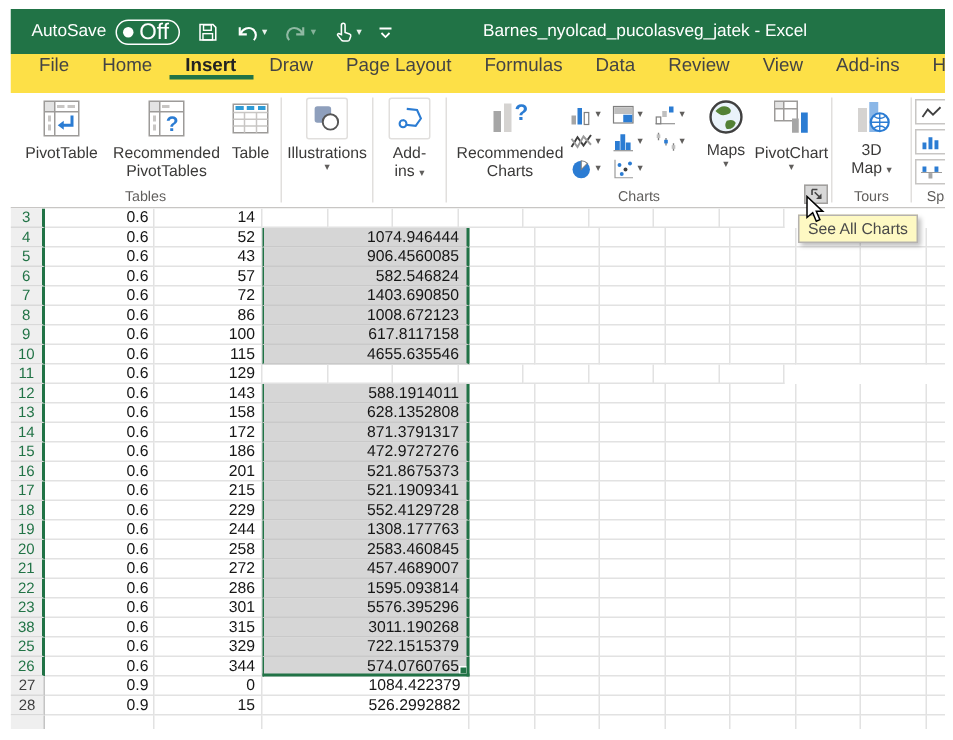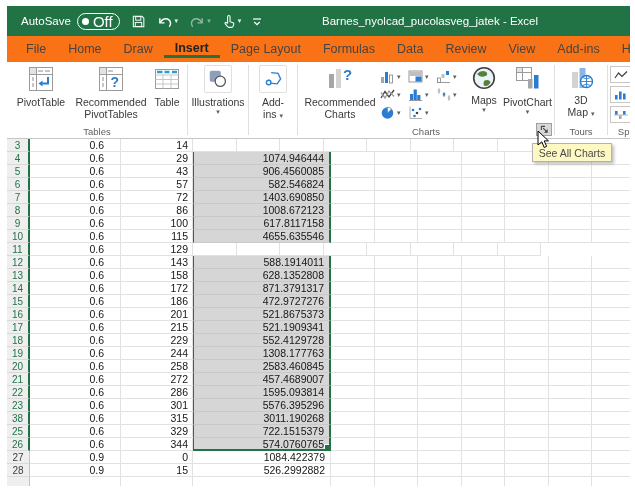--- a/index.html
+++ b/index.html
@@ -14,21 +14,21 @@
   .pill{display:flex;align-items:center;gap:4px;border:1px solid #fff;border-radius:9px;height:15px;padding:0 6px 0 4px}
   .pill .dot{width:7px;height:7px;border-radius:50%;background:#fff}
   .pill .state{font-size:15px}
   .qbtn{display:flex;align-items:center;gap:2px}
   .qbtn svg{display:block}
   .car-w{font-size:7px;color:#fff;opacity:.9}
   .dim{opacity:.5}
   .doc-title{position:absolute;left:315px;top:0;height:30px;display:flex;align-items:center;font-size:11.5px;color:#fff;white-space:nowrap}
 
   
-  .tabbar{height:26px;display:flex;align-items:center;padding-left:8px;background:#f97316}
+  .tabbar{height:26px;display:flex;align-items:flex-start;padding-left:8px;background:#fde047}
   .tab{font-size:12.5px;color:#444;padding:0 11px;display:flex;align-items:center;box-sizing:border-box}
   .tab.selected{font-weight:bold;color:#222;border-bottom:3px solid #217346}
 
   
   .ribbon{height:76px;display:flex;align-items:stretch;border-bottom:1px solid #c8c6c4;background:#fff;overflow:hidden;padding-left:2px;box-sizing:content-box}
   .group{display:flex;flex-direction:column;flex:none}
   .gcontent{flex:1;display:flex;align-items:flex-start;justify-content:center}
   .glabel{height:14px;font-size:9.5px;color:#605e5c;display:flex;align-items:center;justify-content:center;position:relative}
   .vsep{width:1px;background:#e1dfdd;margin:3px 2px;flex:none}
   .bigbtn{display:flex;flex-direction:column;align-items:center;padding:3px 3px 0 3px;color:#3b3a39}
@@ -42,21 +42,21 @@
   .spark-box{width:20px;height:15px;border:1px solid #c8c6c4;display:flex;align-items:center;justify-content:center}
 
   
   .sheet{height:347px;overflow:hidden;background:#fff}
   .srow{display:flex;height:13px;flex:none}
   .rh{width:23px;flex:none;background:#efefef;border-right:1px solid #c4c4c4;border-bottom:1px solid #d9d9d9;
       font-size:10px;color:#3f3f3f;display:flex;align-items:center;justify-content:center;box-sizing:border-box}
   .rh.sel{color:#217346;border-right:2px solid #217346}
   .cell{border-right:1px solid #e2e2e2;border-bottom:1px solid #e2e2e2;font-size:10.5px;color:#161616;
         text-align:right;box-sizing:border-box;line-height:12.5px;flex:none;overflow:hidden}
-  .c-b{width:91px;padding-right:16px}
+  .c-b{width:73px;padding-right:3px}
   .c-c{width:72px;padding-right:4px}
   .c-d{width:138px;padding-right:5px}
   .c-e{width:43.5px}
   .dsel{background:#d6d6d6;border-left:1.5px solid #217346;border-right:2px solid #217346;border-bottom-color:#c9c9c9}
   .dlast{border-bottom:2px solid #217346;position:relative}
   .dlast::after{content:"";position:absolute;right:-1px;bottom:-1px;width:4px;height:4px;background:#217346;border:1px solid #fff}
 
   
   .tooltip{position:absolute;left:532px;top:143px;min-width:70px;height:17px;background:#fef9c3;border:1px solid #b5b2af;
            box-shadow:2px 2px 3px rgba(0,0,0,.25);font-size:10.5px;color:#4a4a4a;display:flex;align-items:center;
@@ -110,22 +110,22 @@
           <path d="M2.3 6 L5 8.7 L7.7 6" fill="none" stroke="#fff" stroke-width="1.2"></path>
         </svg>
       </span>
     </div>
     <div class="doc-title">Barnes_nyolcad_pucolasveg_jatek - Excel</div>
   </div>
 
   <div class="tabbar">
       <div class="tab" style="white-space: nowrap;">File</div>
       <div class="tab" style="white-space: nowrap;">Home</div>
+      <div class="tab selected" style="white-space: nowrap;">Insert</div>
       <div class="tab" style="white-space: nowrap;">Draw</div>
-      <div class="tab selected" style="white-space: nowrap;">Insert</div>
       <div class="tab" style="white-space: nowrap;">Page Layout</div>
       <div class="tab" style="white-space: nowrap;">Formulas</div>
       <div class="tab" style="white-space: nowrap;">Data</div>
       <div class="tab" style="white-space: nowrap;">Review</div>
       <div class="tab" style="white-space: nowrap;">View</div>
       <div class="tab" style="white-space: nowrap;">Add-ins</div>
       <div class="tab" style="white-space: nowrap;">Help</div>
     </div>
 
   <div class="ribbon">
@@ -375,21 +375,21 @@
         <div class="cell c-e"></div>
         <div class="cell c-e"></div>
         <div class="cell c-e"></div>
         <div class="cell c-e"></div>
         <div class="cell c-e"></div>
         <div class="cell c-e"></div>
       </div>
       <div class="srow">
         <div class="rh sel">4</div>
         <div class="cell c-b">0.6</div>
-        <div class="cell c-c">29</div>
+        <div class="cell c-c">52</div>
         <div class="cell c-d dsel">1074.946444</div>
         <div class="cell c-e"></div>
         <div class="cell c-e"></div>
         <div class="cell c-e"></div>
         <div class="cell c-e"></div>
         <div class="cell c-e"></div>
         <div class="cell c-e"></div>
         <div class="cell c-e"></div>
         <div class="cell c-e"></div>
       </div>

